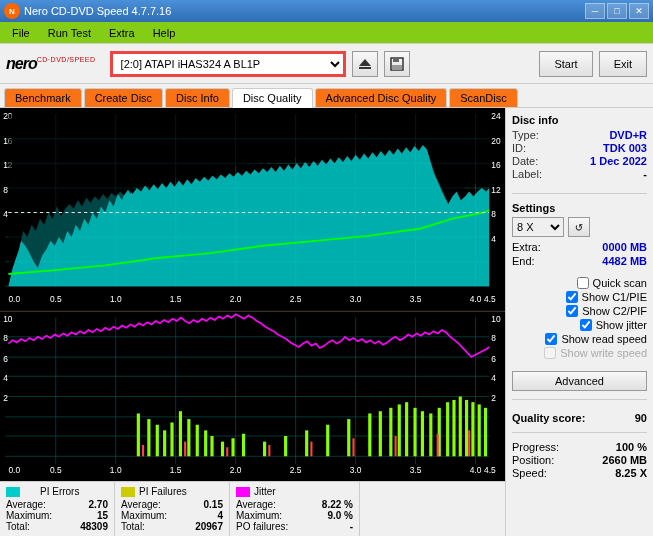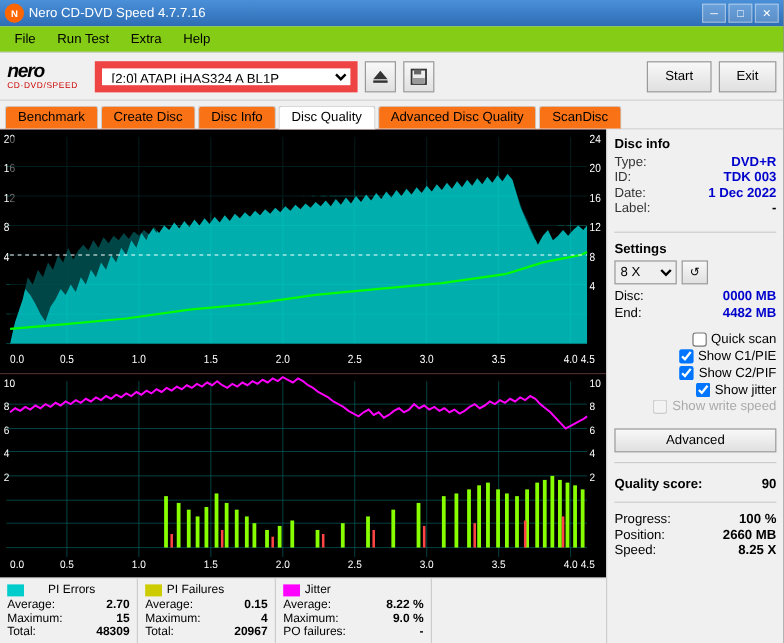--- a/index.html
+++ b/index.html
@@ -11,24 +11,24 @@
     .title-bar-icon { width: 16px; height: 16px; background: #ff6600; border-radius: 50%; display: flex; align-items: center; justify-content: center; font-size: 8px; font-weight: bold; color: white; }
     .title-bar-controls { display: flex; gap: 2px; }
     .title-btn { width: 20px; height: 16px; background: rgba(255,255,255,0.2); border: 1px solid rgba(255,255,255,0.4); color: white; font-size: 9px; cursor: pointer; display: flex; align-items: center; justify-content: center; }
     
     
     .menu-bar { background: #84cc16; border-bottom: 1px solid #ccc; height: 22px; display: flex; align-items: center; padding: 0 4px; gap: 2px; }
     .menu-item { padding: 2px 8px; font-size: 11px; cursor: pointer; color: #000; }
     
     
     .toolbar { background: #f0f0f0; border-bottom: 1px solid #ccc; height: 40px; display: flex; align-items: center; padding: 0 6px; gap: 6px; }
-    .nero-logo { display: flex; flex-direction: column; line-height: 1; margin-right: 8px; }
+    .nero-logo { display: flex; flex-direction: row; line-height: 1; margin-right: 8px; }
     .nero-logo .nero-text { font-size: 16px; font-weight: bold; color: #000; font-style: italic; letter-spacing: -1px; }
     .nero-logo .cd-text { font-size: 7px; color: #cc0000; letter-spacing: 0.5px; }
-    .drive-select { width: 219px; height: 26px; border: 6px solid #ef4444; background: white; font-size: 11px; padding: 2px 4px; }
+    .drive-select { width: 236px; height: 26px; border: 3px solid #ef4444; background: white; font-size: 11px; padding: 2px 4px; }
     .toolbar-btn { padding: 0; border: 1px solid #999; background: linear-gradient(to bottom, #f8f8f8, #e0e0e0); cursor: pointer; height: 26px; width: 26px; display: flex; align-items: center; justify-content: center; }
     .start-btn { padding: 2px 14px; height: 26px; background: linear-gradient(to bottom, #f8f8f8, #e0e0e0); border: 1px solid #999; cursor: pointer; font-size: 11px; }
     
     
     .tab-bar { background: #f0f0f0; border-bottom: 1px solid #ccc; height: 24px; display: flex; align-items: flex-end; padding: 0 4px; }
     .tab { padding: 3px 10px; border: 1px solid #ccc; border-bottom: none; background: #f97316; cursor: pointer; font-size: 11px; margin-right: 2px; border-radius: 3px 3px 0 0; }
     .tab.active { background: white; border-bottom: 1px solid white; margin-bottom: -1px; z-index: 1; }
     
     
     .content { display: flex; height: calc(536px - 22px - 22px - 40px - 24px); }
@@ -118,21 +118,21 @@
   <div class="tab">Disc Info</div>
   <div class="tab active">Disc Quality</div>
   <div class="tab">Advanced Disc Quality</div>
   <div class="tab">ScanDisc</div>
 </div>
 
 <div class="content">
 
   <div style="flex:1; display:flex; flex-direction:column; background:#000; overflow:hidden;">
 
-    <div style="flex: 3; position:relative; background:#b91c1c; border-bottom: 1px solid #333;">
+    <div style="flex: 3; position:relative; background:#f97316; border-bottom: 1px solid #333;">
       <svg width="100%" height="100%" viewBox="0 0 480 165" preserveAspectRatio="none">
 
         <rect width="480" height="165" fill="#000"></rect>
 
         <line x1="53" y1="5" x2="53" y2="145" stroke="#006666" stroke-width="0.5"></line>
         <line x1="110" y1="5" x2="110" y2="145" stroke="#006666" stroke-width="0.5"></line>
         <line x1="167" y1="5" x2="167" y2="145" stroke="#006666" stroke-width="0.5"></line>
         <line x1="224" y1="5" x2="224" y2="145" stroke="#006666" stroke-width="0.5"></line>
         <line x1="281" y1="5" x2="281" y2="145" stroke="#006666" stroke-width="0.5"></line>
         <line x1="338" y1="5" x2="338" y2="145" stroke="#006666" stroke-width="0.5"></line>
@@ -371,21 +371,21 @@
 
     <div class="panel-section">
       <div class="panel-title">Settings</div>
       <div class="settings-row">
         <select class="speed-select">
           <option>8 X</option>
         </select>
         <button style="width:22px; height:20px; padding:0; border:1px solid #999; background:linear-gradient(to bottom,#f8f8f8,#e0e0e0); cursor:pointer; font-size:10px;">↺</button>
       </div>
       <div class="mb-row">
-        <span>Disc:</span>
+        <span>Extra:</span>
         <span style="color:#0000cc; font-weight:bold;">0000 MB</span>
       </div>
       <div class="mb-row">
         <span>End:</span>
         <span style="color:#0000cc; font-weight:bold;">4482 MB</span>
       </div>
     </div>
 
     <div class="panel-section">
       <div class="checkbox-row">
@@ -396,20 +396,24 @@
         <input type="checkbox" checked="" style="">
         <label>Show C1/PIE</label>
       </div>
       <div class="checkbox-row">
         <input type="checkbox" checked="" style="">
         <label>Show C2/PIF</label>
       </div>
       <div class="checkbox-row">
         <input type="checkbox" checked="" style="">
         <label>Show jitter</label>
+      </div>
+      <div class="checkbox-row">
+        <input type="checkbox" checked="" style="">
+        <label>Show read speed</label>
       </div>
       <div class="checkbox-row">
         <input type="checkbox" disabled="" style="">
         <label style="color:#aaa;">Show write speed</label>
       </div>
     </div>
 
     <button class="advanced-btn">Advanced</button>
 
     <div class="divider"></div>

